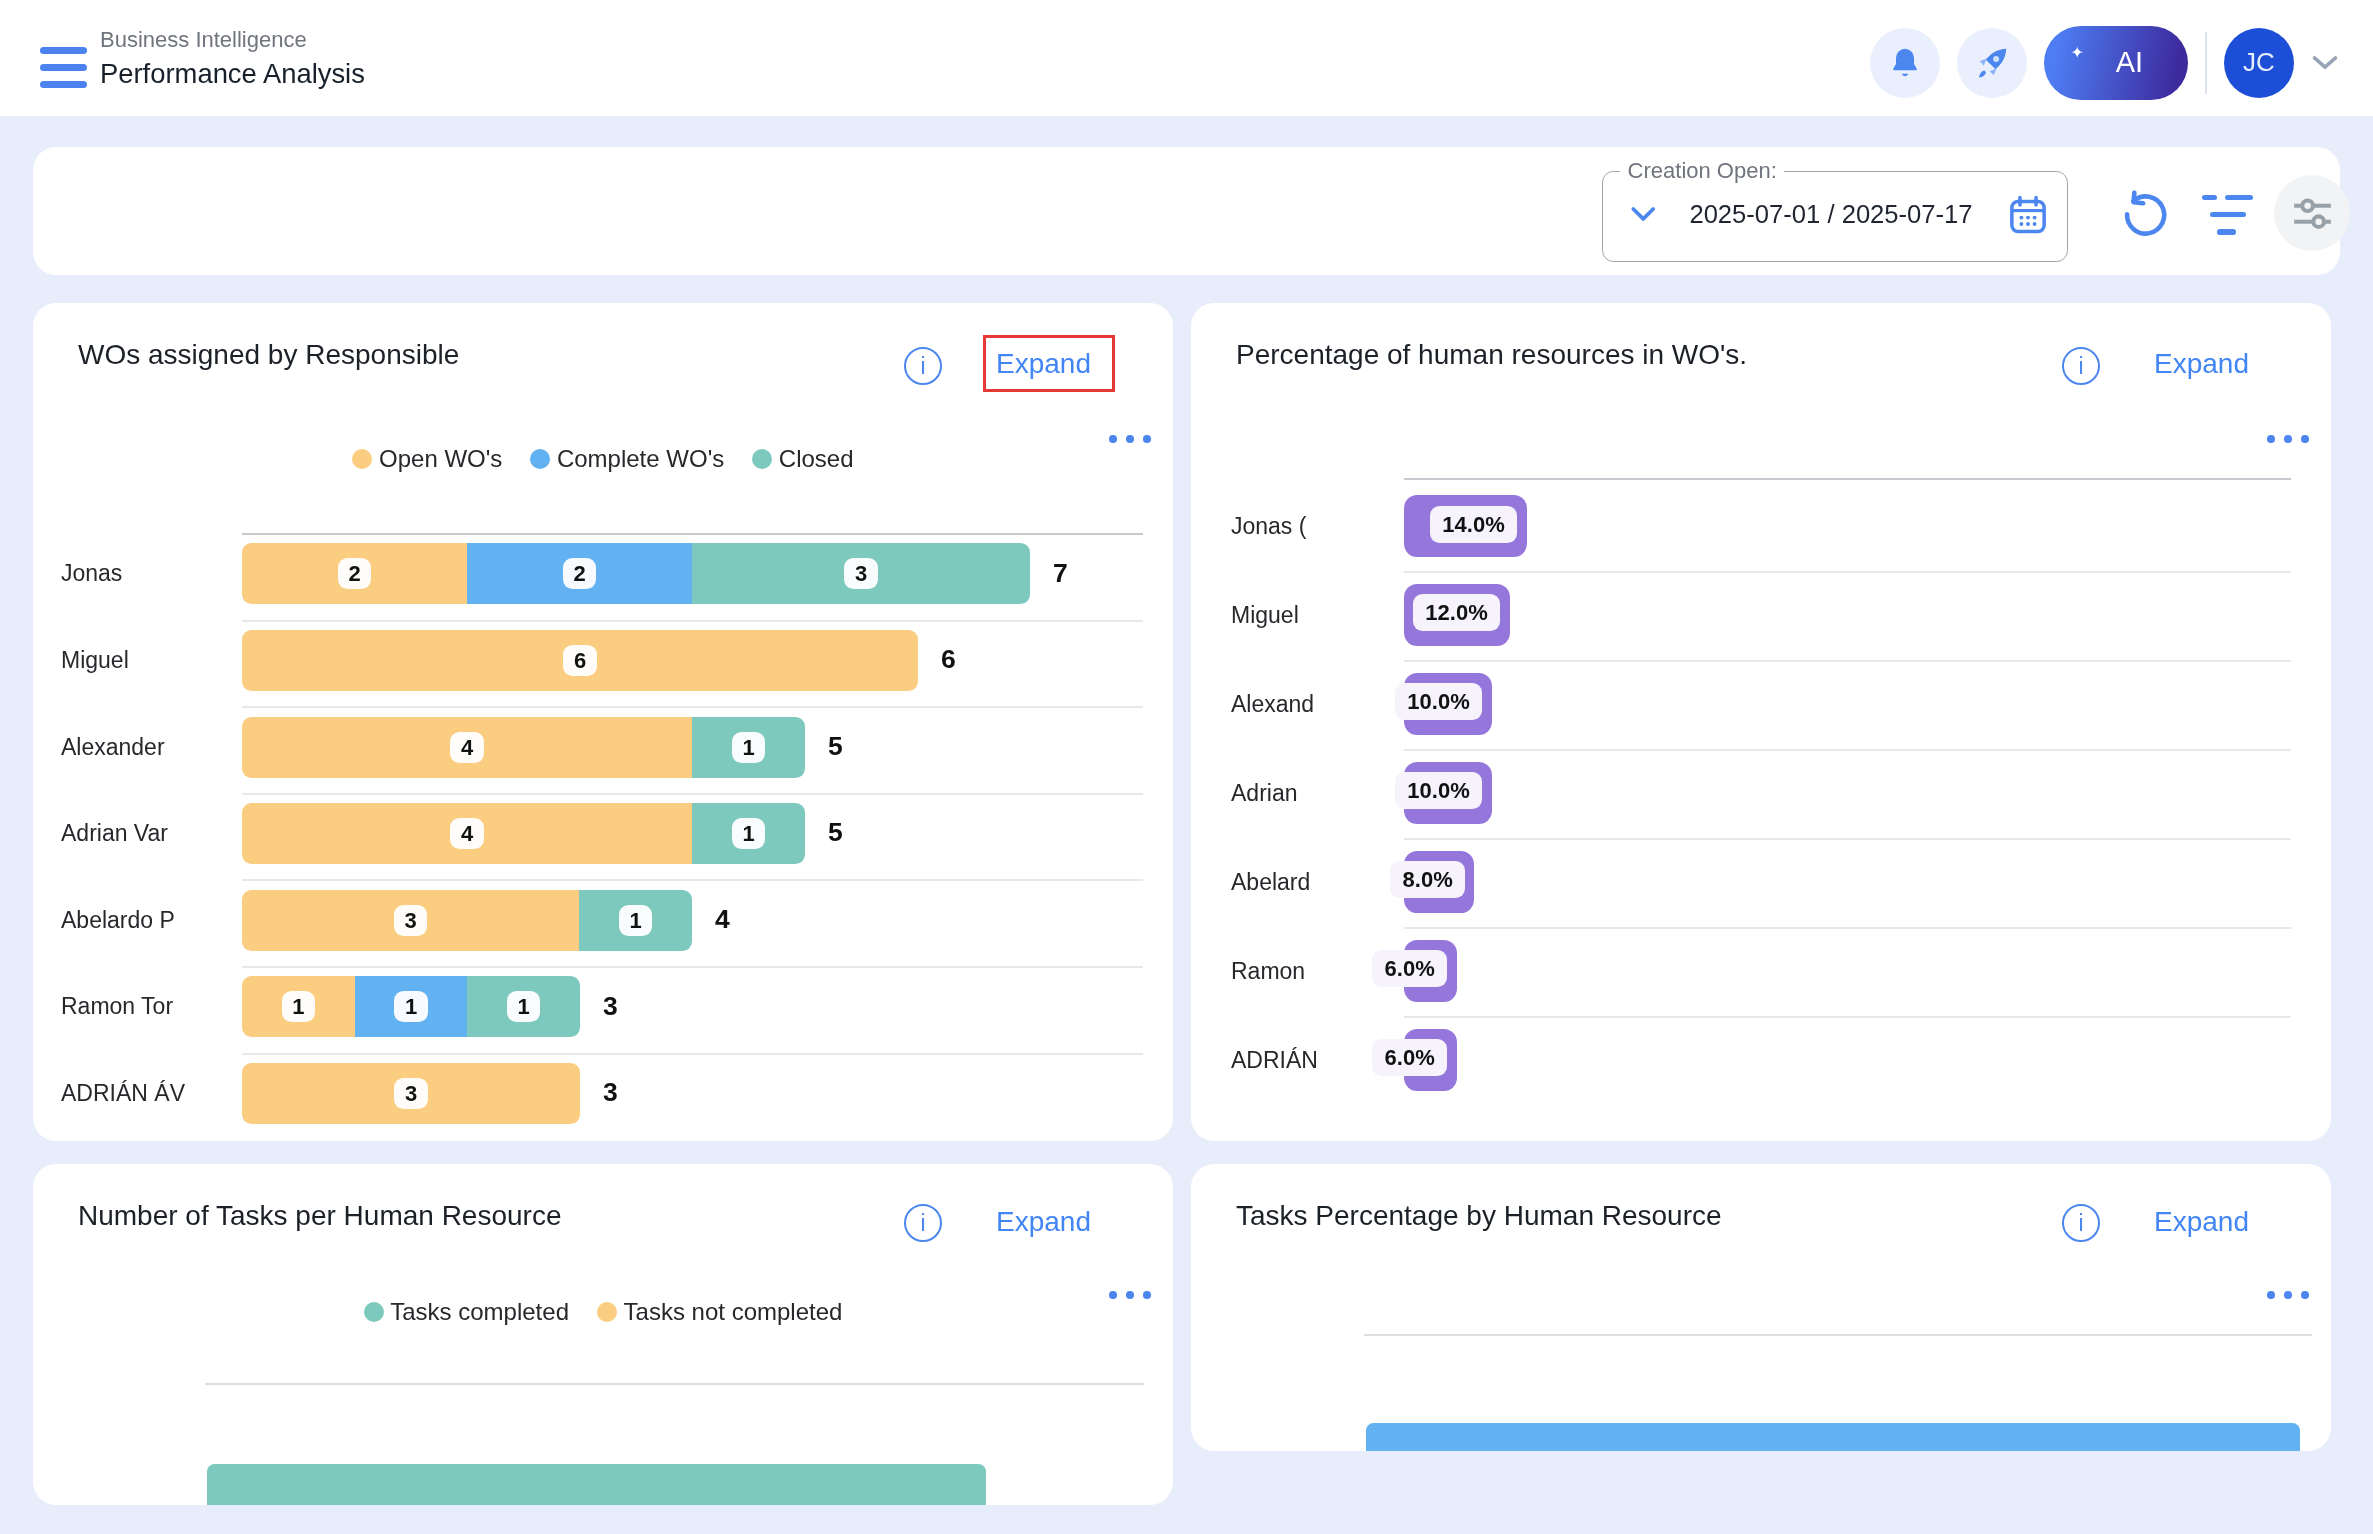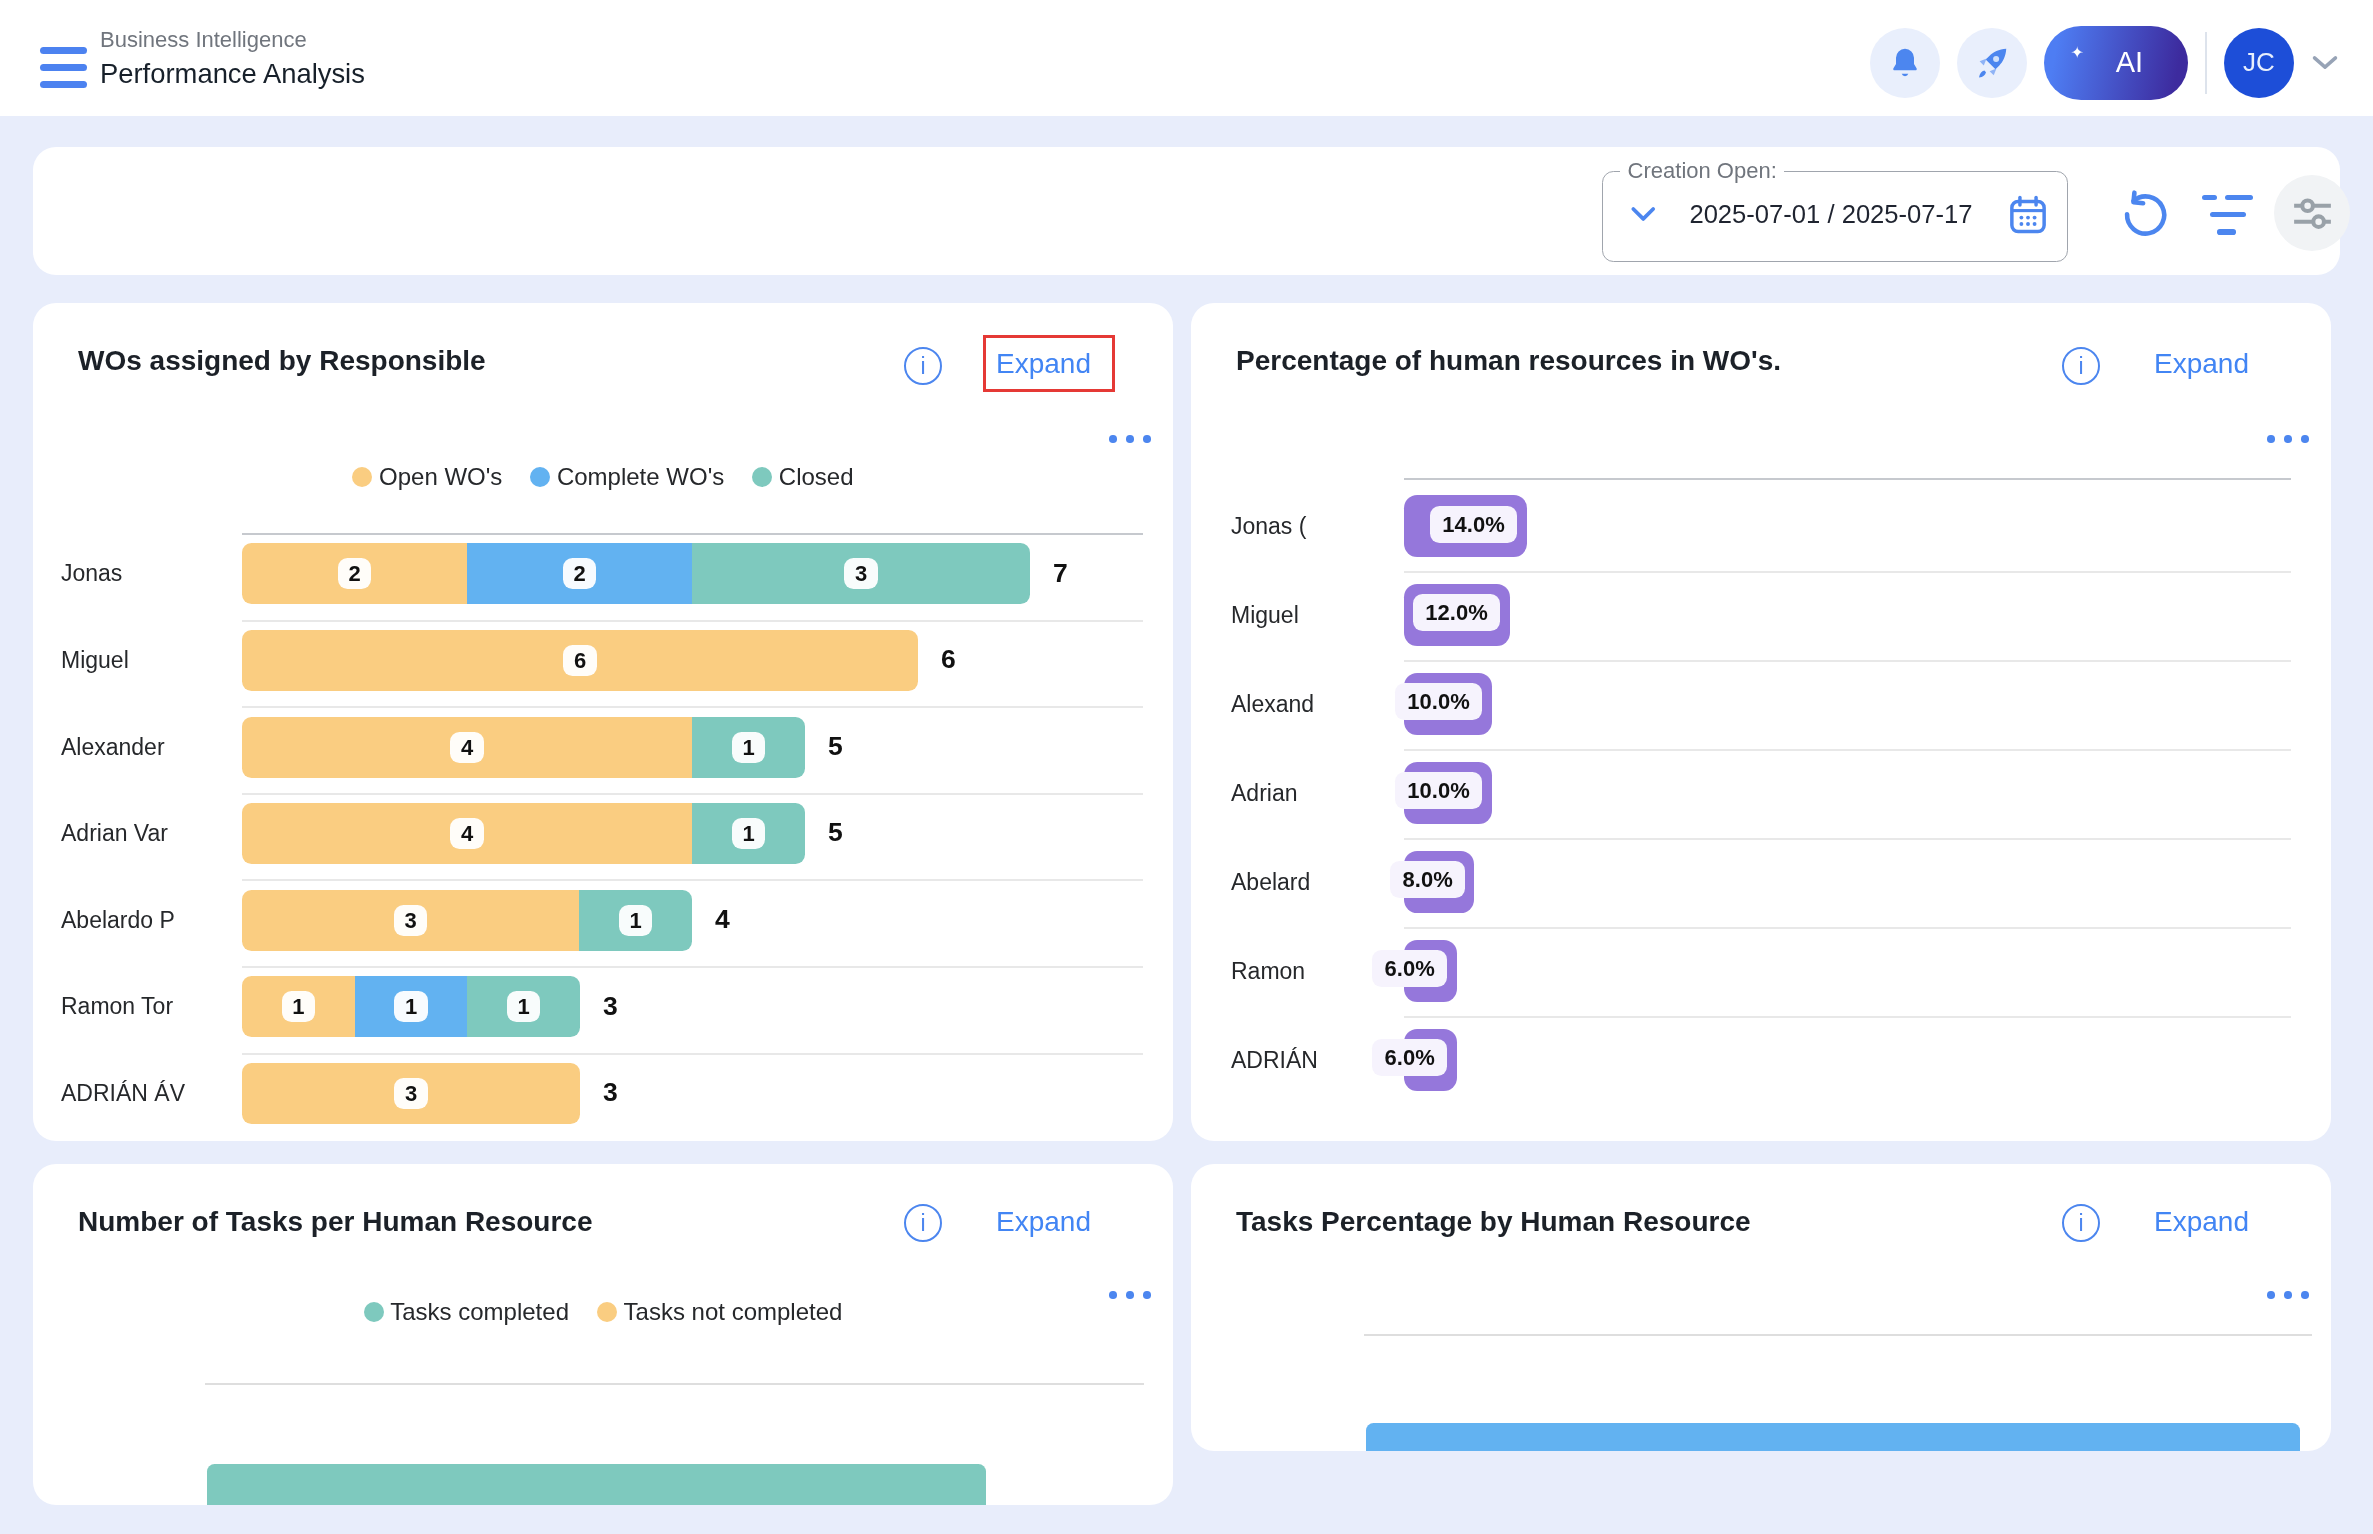--- a/index.html
+++ b/index.html
@@ -32,21 +32,21 @@
   .funnel i { position:absolute; display:block; height:5.7px; border-radius:2.8px; background:#4C86EF; }
   .badge { position:absolute; right:-13.2px; top:-21px; width:36px; height:36px; border-radius:50%; background:#4C86EF; border:3.8px solid #fff; color:#fff; font-size:20px; font-style:normal; display:flex; align-items:center; justify-content:center; }
   .settings-circle { width:76px; height:76px; border-radius:50%; background:#F1F3F5; display:flex; align-items:center; justify-content:center; cursor:pointer; }
 
   
   .card { position:absolute; background:#fff; border-radius:23px; overflow:hidden; }
   #card-wos   { left:33px;   top:303px;  width:1140px; height:838px; }
   #card-pct   { left:1191px; top:303px;  width:1140px; height:838px; }
   #card-tasks { left:33px;   top:1164px; width:1140px; height:341px; }
   #card-tpct  { left:1191px; top:1164px; width:1140px; height:287px; }
-  .card-title { position:absolute; left:45px; top:42px; font-size:28px; color:#1C2128; font-weight:700; }
+  .card-title { position:absolute; left:45px; top:36px; font-size:28px; color:#1C2128; font-weight:400; }
   .info-btn { position:absolute; left:871px; top:44px; width:38px; height:38px; border:2.8px solid #4C86EF; border-radius:50%; color:#4C86EF; font-size:23px; font-weight:500; display:flex; align-items:center; justify-content:center; cursor:pointer; }
   .expand-link { position:absolute; left:963px; top:45px; font-size:28px; color:#4285F4; cursor:pointer; }
   .highlight-box { position:absolute; left:950px; top:32px; width:132px; height:57px; border:3.8px solid #E53935; }
   .dots-menu { position:absolute; left:1076px; top:132px; width:44px; display:flex; gap:9.5px; cursor:pointer; }
   .dots-menu b { width:7.6px; height:7.6px; border-radius:50%; background:#4C86EF; }
   .legend-row { position:absolute; left:0; width:100%; display:flex; justify-content:center; gap:28px; }
   .legend-item { display:flex; align-items:center; gap:6.6px; cursor:pointer; }
   .legend-dot { width:20px; height:20px; border-radius:50%; }
   .legend-label { font-size:24px; color:#26282B; }
   .axis-line { position:absolute; height:1.9px; background:#C6C9CE; }
@@ -154,21 +154,21 @@
 <div class="card" id="card-wos">
   <div class="card-title">WOs assigned by Responsible</div>
   <div class="info-btn">i</div>
   <a class="expand-link">Expand</a>
   <div class="highlight-box" style="border-color: rgb(229, 57, 53);"></div>
   <div class="dots-menu">
       <b></b>
       <b></b>
       <b></b>
     </div>
-  <div class="legend-row" style="top:160px;" id="legend-wos">
+  <div class="legend-row" style="top:142px;" id="legend-wos">
       <span class="legend-item">
         <span class="legend-dot" style="background: rgb(250, 205, 129);"></span>
         <span class="legend-label">Open WO's</span>
       </span>
       <span class="legend-item">
         <span class="legend-dot" style="background: rgb(98, 178, 241);"></span>
         <span class="legend-label">Complete WO's</span>
       </span>
       <span class="legend-item">
         <span class="legend-dot" style="background: rgb(126, 201, 190);"></span>

